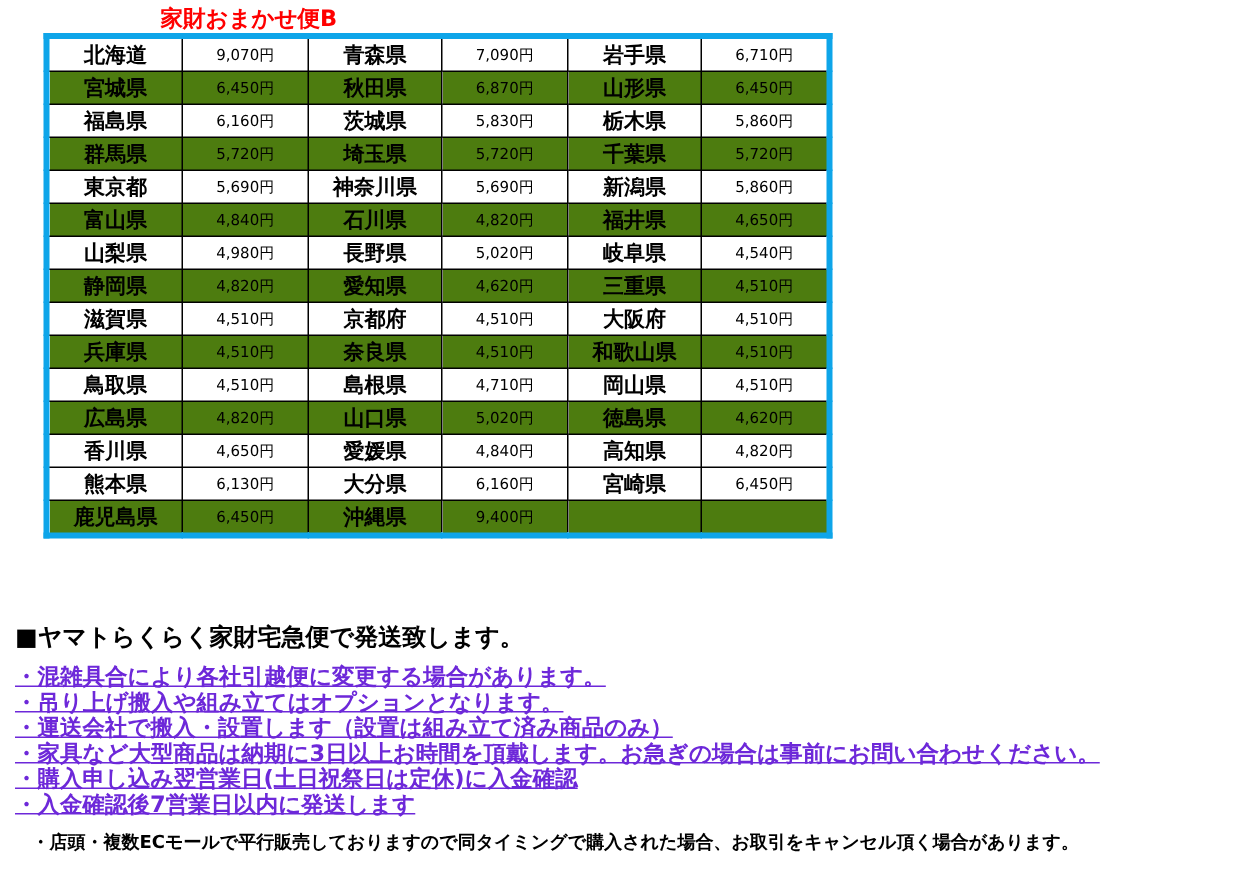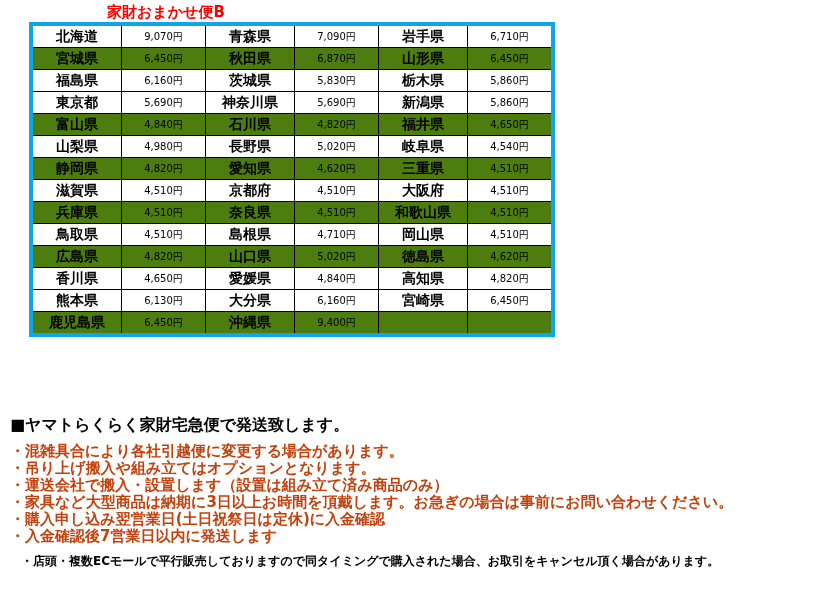--- a/index.html
+++ b/index.html
@@ -73,22 +73,23 @@
     left: 10px;
     top: 443px;
     margin: 0;
     padding: 0;
     list-style: none;
   }
   ul.notes-list li {
     font-size: 15px;
     font-weight: bold;
     line-height: 17px;
-    color: #c2410c;
-    white-space: nowrap;
+    color: #6d28d9;
+    white-space: nowrap;
+    text-decoration: underline;
   }
   .fine-print {
     position: absolute;
     left: 10px;
     top: 553px;
     font-size: 12px;
     font-weight: bold;
     color: #000000;
     white-space: nowrap;
     margin-left: 11px;
@@ -119,20 +120,28 @@
           <td class="pref">山形県</td>
           <td class="price">6,450円</td>
         </tr>
         <tr>
           <td class="pref">福島県</td>
           <td class="price">6,160円</td>
           <td class="pref">茨城県</td>
           <td class="price">5,830円</td>
           <td class="pref">栃木県</td>
           <td class="price">5,860円</td>
+        </tr>
+        <tr class="alt">
+          <td class="pref">群馬県</td>
+          <td class="price">5,720円</td>
+          <td class="pref">埼玉県</td>
+          <td class="price">5,720円</td>
+          <td class="pref">千葉県</td>
+          <td class="price">5,720円</td>
         </tr>
         <tr>
           <td class="pref">東京都</td>
           <td class="price">5,690円</td>
           <td class="pref">神奈川県</td>
           <td class="price">5,690円</td>
           <td class="pref">新潟県</td>
           <td class="price">5,860円</td>
         </tr>
         <tr class="alt">

